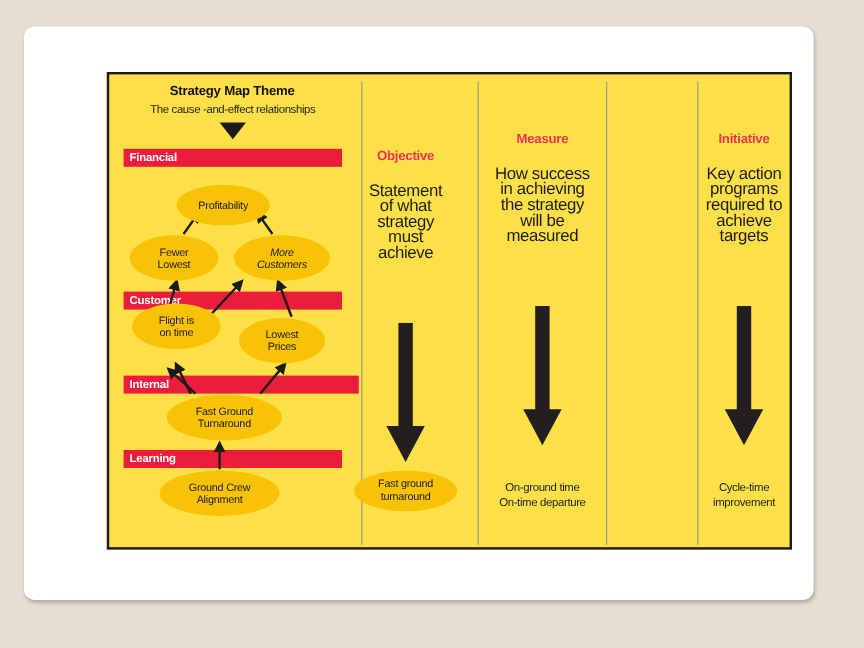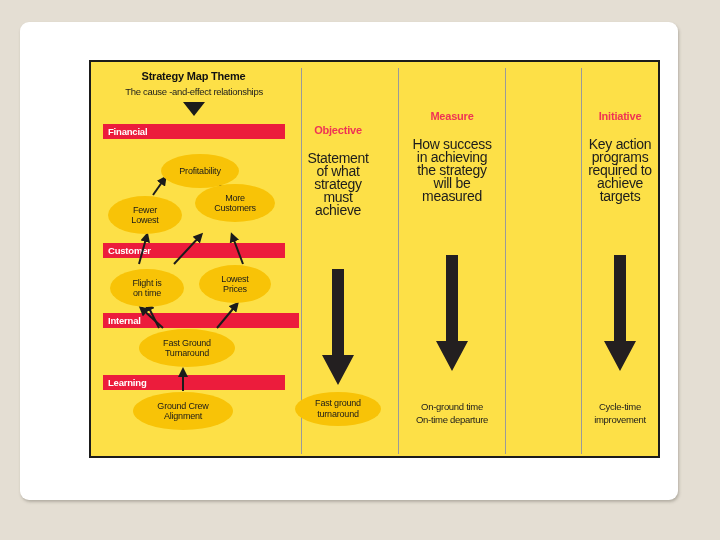--- a/index.html
+++ b/index.html
@@ -103,24 +103,24 @@
     display: flex;
     align-items: center;
     justify-content: center;
     text-align: center;
     font-size: 9px;
     color: #1a1a1a;
     line-height: 10.5px;
     letter-spacing: -0.2px;
     z-index: 6;
   }
-  #node-profitability { left: 70px;  top: 92px;  width: 78px; height: 34px; text-align: right; }
+  #node-profitability { left: 56px;  top: 92px;  width: 78px; height: 34px; text-align: right; }
   #node-fewer-planes  { left: 17px;  top: 134px; width: 74px; height: 38px; }
-  #node-more-cust     { left: 104px; top: 122px; width: 80px; height: 38px; }
-  #node-flight-ontime { left: 19px;  top: 207px; width: 74px; height: 38px; }
+  #node-more-cust     { left: 104px; top: 134px; width: 80px; height: 38px; font-style: italic; }
+  #node-flight-ontime { left: 19px;  top: 191px; width: 74px; height: 38px; }
   #node-lowest-prices { left: 108px; top: 203px; width: 72px; height: 38px; }
   #node-fast-ground   { left: 48px;  top: 267px; width: 96px; height: 38px; }
   #node-ground-crew   { left: 42px;  top: 330px; width: 100px; height: 38px; }
 
   #map-arrows {
     position: absolute;
     left: 0; top: 0;
     width: 205px; height: 398px;
     z-index: 5;
   }

